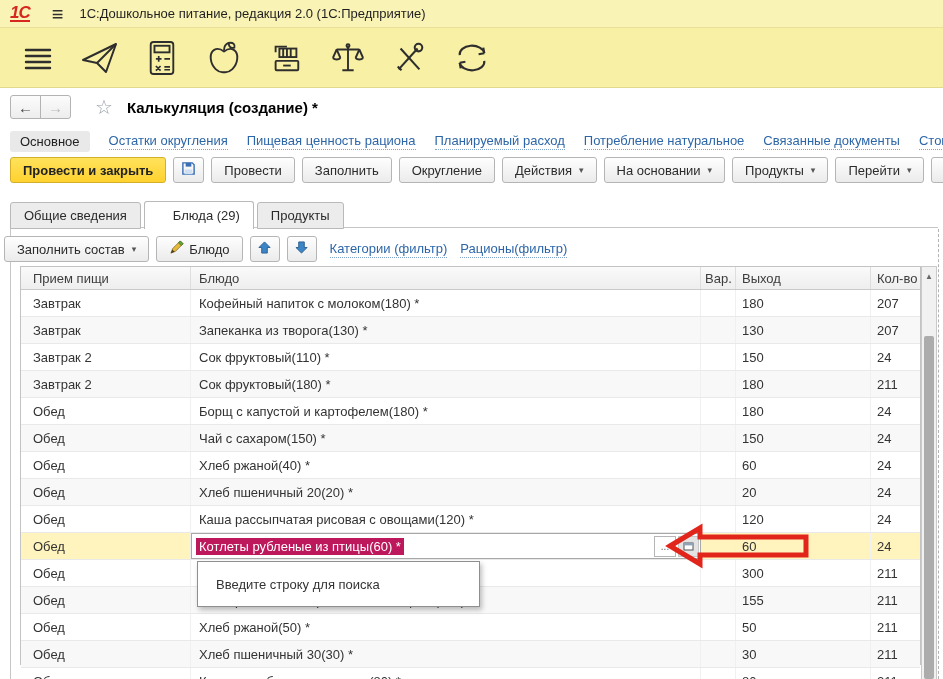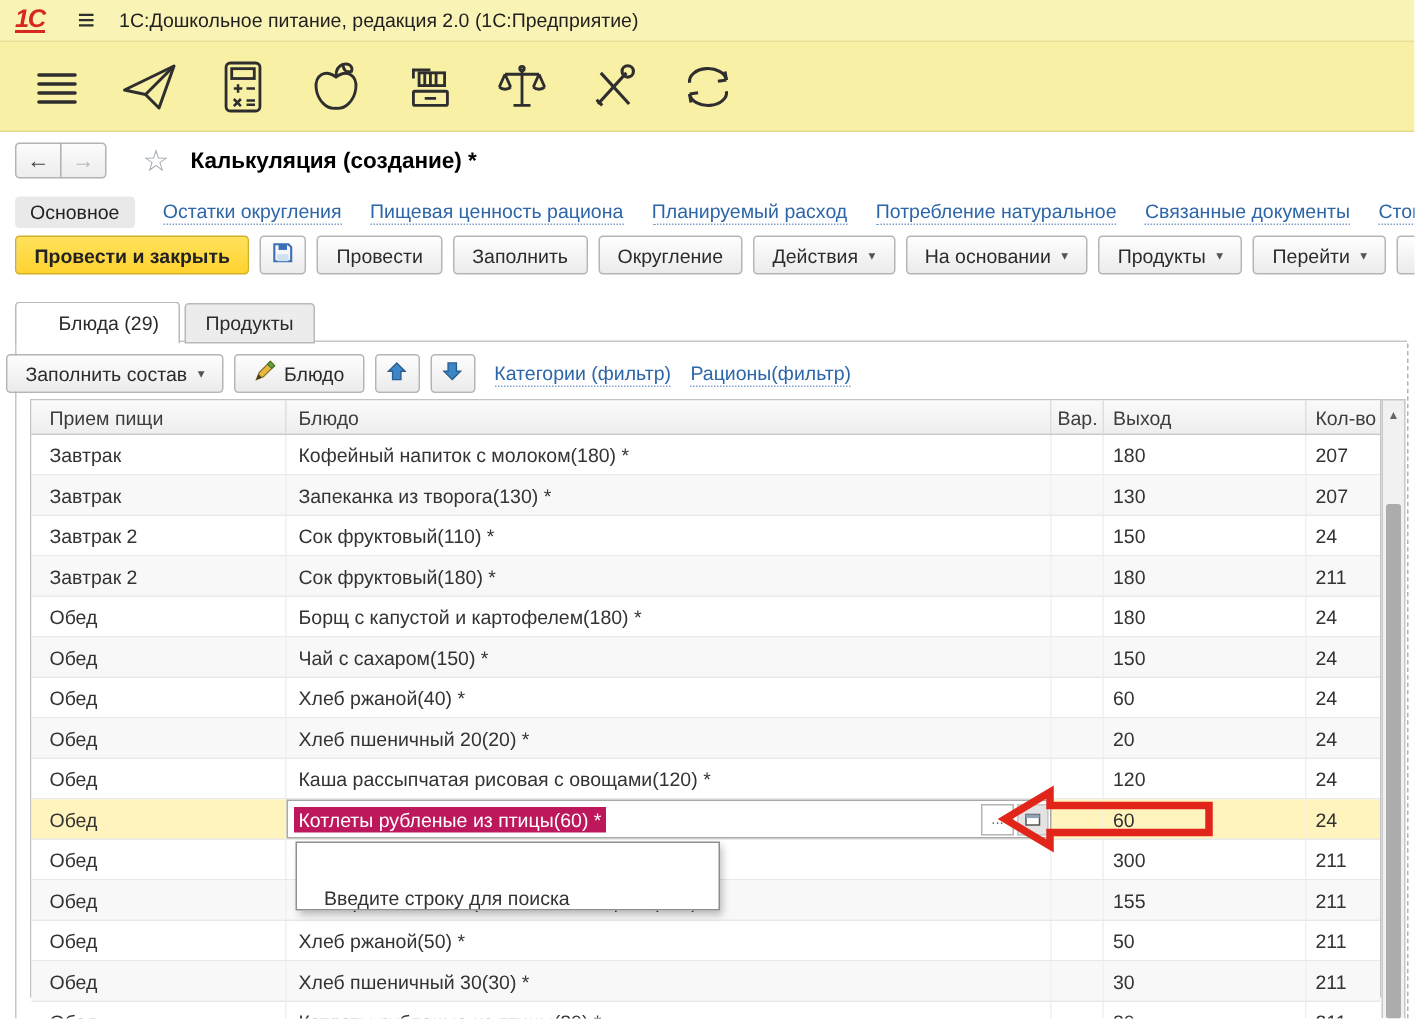--- a/index.html
+++ b/index.html
@@ -69,21 +69,21 @@
   .open-btn{width:21px;height:21px;background:#E3E3E3;border:1px solid #c6c6c6;display:flex;align-items:center;
     justify-content:center;margin-left:2px;margin-right:1px;box-sizing:border-box;cursor:pointer;}
   
   .vscroll{position:absolute;left:921px;top:266px;width:16px;bottom:0;background:#F1F1F1;
     border:1px solid #c9c9c9;border-bottom:none;box-sizing:border-box;}
   .sb-up{height:19px;display:flex;align-items:center;justify-content:center;font-size:8px;color:#666;cursor:pointer;}
   .sb-thumb{position:absolute;left:2px;right:2px;top:69px;bottom:0;background:#ACACAC;border-radius:2px;cursor:pointer;}
   
   .dropdown{position:absolute;left:197px;top:561px;width:283px;height:46px;background:#fff;
     border:1px solid #8f8f8f;box-shadow:2px 3px 5px rgba(0,0,0,0.25);z-index:5;
-    display:flex;align-items:flex-end;padding-left:18px;box-sizing:border-box;color:#333;}
+    display:flex;align-items:center;padding-left:18px;box-sizing:border-box;color:#333;}
   
   .red-arrow{position:absolute;left:640px;top:520px;z-index:6;pointer-events:none;}
 </style>
 </head>
 <body>
 
 <div class="titlebar">
   <span class="logo">1С</span>
   <span class="hamburger">≡</span>
   <span class="win-title">1С:Дошкольное питание, редакция 2.0  (1С:Предприятие)</span>
@@ -215,20 +215,21 @@
       <span>Перейти</span>
       <span class="caret">▾</span>
     </span>
   <span class="btn">
     
     
   </span>
 </div>
 
 <div class="tabs-row">
+  <span class="tab">Общие сведения</span>
   <span class="tab active">Блюда (29)</span>
   <span class="tab">Продукты</span>
 </div>
 <div class="panel-top"></div>
 <div class="panel-left"></div>
 <div class="dashed-edge"></div>
 
 <div class="table-toolbar">
   <span class="btn">
       <span>Заполнить состав</span>

